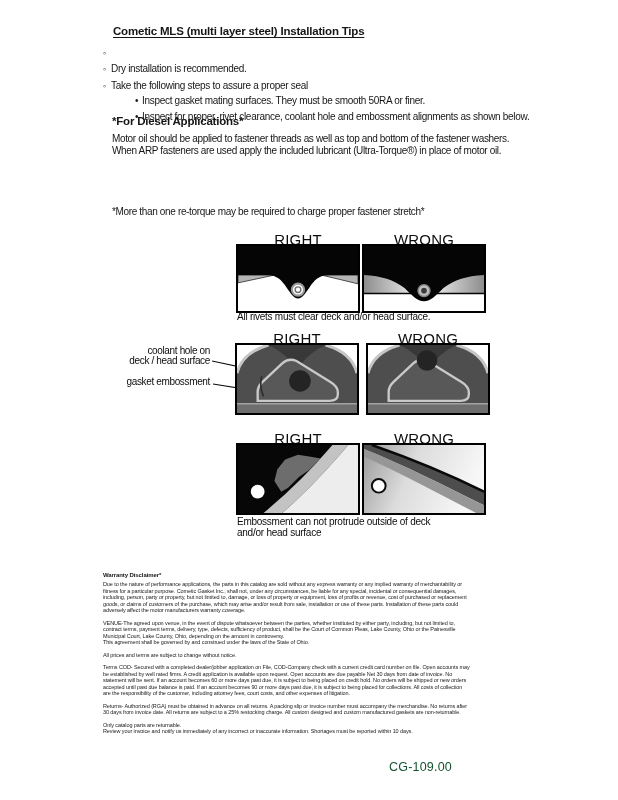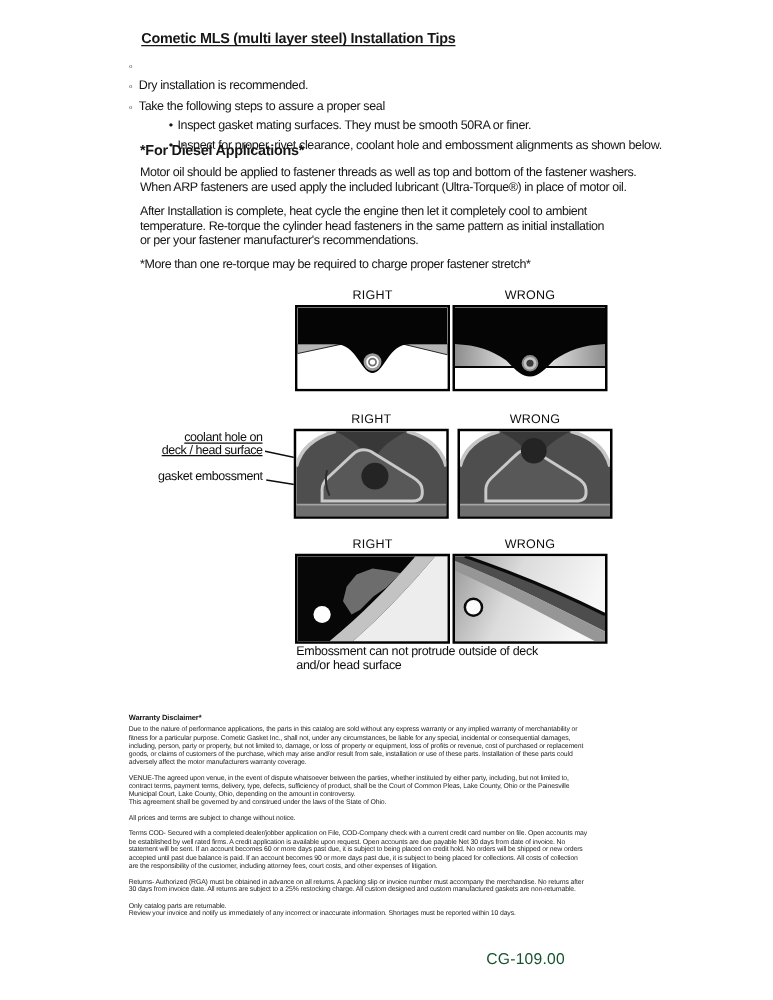--- a/index.html
+++ b/index.html
@@ -16,21 +16,21 @@
   .bullets .row{display:flex;height:16.3px;align-items:flex-start;}
   .b-marker{display:inline-block;width:8px;font-size:9px;line-height:13px;}
   .subbullets{left:135px;top:95px;font-size:10px;letter-spacing:-0.3px;}
   .subbullets .row{display:flex;height:16.3px;align-items:flex-start;}
   .s-marker{display:inline-block;width:7px;font-size:10px;line-height:12px;}
   .h2{left:112px;top:115px;font-size:11.5px;font-weight:bold;letter-spacing:-0.2px;}
   .para{left:112px;font-size:10px;line-height:11.7px;letter-spacing:-0.35px;white-space:pre-line;width:440px;}
   .p1{top:133px;}
   .p2{top:164px;}
   .pnote{top:206px;}
-  .dlabel{font-size:10px;letter-spacing:0.2px;text-align:center;width:124px;color:#0d0d0d;}
+  .dlabel{font-size:15px;letter-spacing:0.2px;text-align:center;width:124px;color:#0d0d0d;}
   .panel{border:2px solid #000;line-height:0;background:#fff;}
   .caption{font-size:10px;letter-spacing:-0.25px;line-height:10.8px;white-space:pre-line;color:#0d0d0d;}
   .annot{left:104px;width:106px;text-align:right;font-size:10px;letter-spacing:-0.35px;
          line-height:9.8px;white-space:pre-line;color:#0d0d0d;}
   .disclaimer{left:103px;top:572px;width:478px;}
   .disc-head{font-size:6px;font-weight:bold;margin:0 0 3px 0;letter-spacing:-0.1px;}
   .disc-p{font-size:5.5px;line-height:6.5px;margin:0 0 6px 0;letter-spacing:-0.1px;white-space:pre-line;color:#222;}
   .footer{left:389px;top:760px;font-size:12.5px;letter-spacing:0.2px;color:#14532d;}
 </style>
 </head>
@@ -60,23 +60,20 @@
     </div>
     <div class="row">
       <span class="s-marker">•</span>
       <span>Inspect for proper, rivet clearance, coolant hole and embossment alignments as shown below.</span>
     </div>
   </div>
 
   <div class="abs h2">*For Diesel Applications*</div>
   <div class="abs para p1">Motor oil should be applied to fastener threads as well as top and bottom of the fastener washers.
 When ARP fasteners are used apply the included lubricant (Ultra-Torque®) in place of motor oil.</div>
-  <div class="abs para p2">After Installation is complete, heat cycle the engine then let it completely cool to ambient
-temperature. Re-torque the cylinder head fasteners in the same pattern as initial installation
-or per your fastener manufacturer's recommendations.</div>
   <div class="abs para pnote">*More than one re-torque may be required to charge proper fastener stretch*</div>
 
   <div class="abs dlabel" style="left:236px;top:231px;">RIGHT</div>
   <div class="abs dlabel" style="left:362px;top:231px;">WRONG</div>
 
   <div class="abs panel" style="left:236px;top:244px;">
     <svg width="120" height="65" viewBox="0 0 122 67" preserveAspectRatio="none">
       <defs>
         <linearGradient id="gwl" x1="0" y1="0" x2="1" y2="0">
           <stop offset="0" stop-color="#8d8d8d"></stop>
@@ -99,25 +96,26 @@
     <svg width="120" height="65" viewBox="0 0 122 67" preserveAspectRatio="none">
       <rect width="122" height="67" fill="#ffffff"></rect>
       <rect x="0" y="26" width="52" height="23" fill="url(#gwl)"></rect>
       <rect x="70" y="26" width="52" height="23" fill="url(#gwr)"></rect>
       <path d="M0,0 H122 V30 C104,31 92,35 80.5,43.5 C73,51 68,57 61,57 C54,57 49,51 41.5,43.5 C30,35 18,31 0,30 Z" fill="#050505"></path>
       <line x1="0" y1="49" x2="122" y2="49" stroke="#050505" stroke-width="1.6"></line>
       <circle cx="61" cy="46" r="6" fill="#c2c2c2" stroke="#8a8a8a" stroke-width="1.6"></circle>
       <circle cx="61" cy="46" r="2.9" fill="#3c3c3c"></circle>
     </svg>
   </div>
+  <div class="abs caption" style="left:237px;top:312px;">All rivets must clear deck and/or head surface.</div>
 
   <div class="abs dlabel" style="left:235px;top:330px;">RIGHT</div>
   <div class="abs dlabel" style="left:366px;top:330px;">WRONG</div>
 
-  <div class="abs annot" style="top:346px;text-decoration:underline;">coolant hole on
+  <div class="abs annot" style="top:346px;">coolant hole on
 deck / head surface</div>
   <div class="abs annot" style="top:377px;">gasket embossment</div>
   <svg class="abs" style="left:212px;top:356px;" width="90" height="40">
     <line x1="0" y1="5" x2="85" y2="23" stroke="#0d0d0d" stroke-width="1.1"></line>
     <line x1="1" y1="28" x2="51" y2="36" stroke="#0d0d0d" stroke-width="1.1"></line>
   </svg>
 
   <div class="abs panel" style="left:235px;top:343px;">
     <svg width="120" height="68" viewBox="0 0 122 70" preserveAspectRatio="none">
       <rect width="122" height="70" fill="#4e4e4e"></rect>

